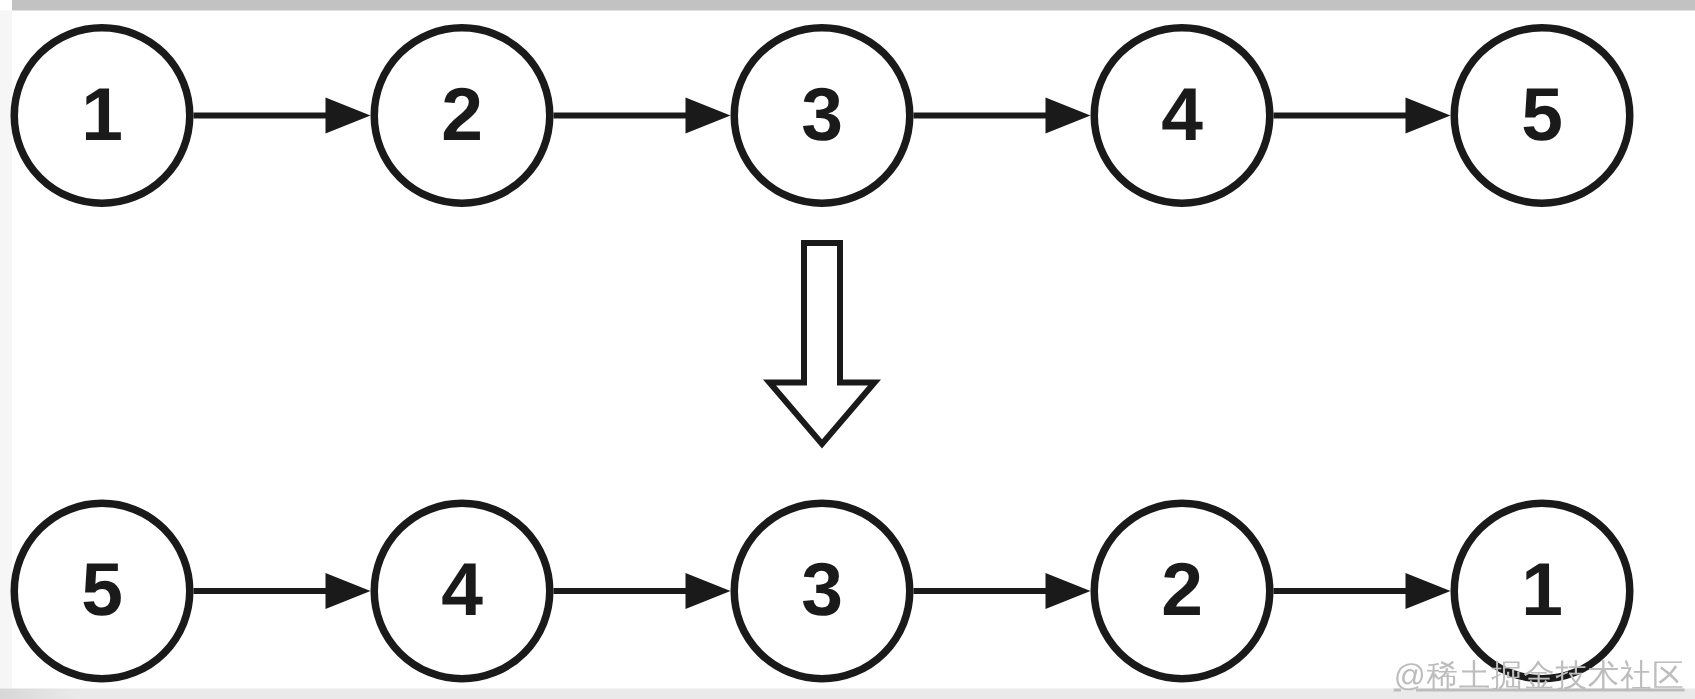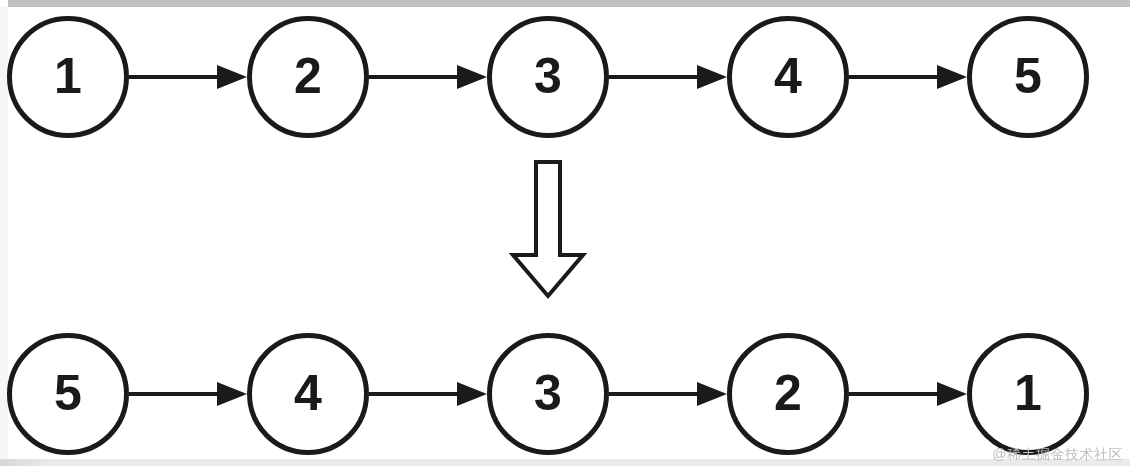--- a/index.html
+++ b/index.html
@@ -63,25 +63,26 @@
     position:absolute;left:500px;top:158px;
   }
   .big-arrow polygon{
     fill:var(--fill,#ffffff);
     stroke:var(--stroke,#111111);
     stroke-width:4;
     stroke-linejoin:miter;
   }
   .watermark{
     position:absolute;right:7px;bottom:5px;
-    font-size:14px;line-height:1;
+    font-size:21px;line-height:1;
     color:var(--wm,#bdbdbd);
     letter-spacing:0.5px;
     z-index:5;
     white-space:nowrap;
+    text-decoration:underline;
   }
 </style>
 </head>
 <body>
 
 <div class="stage" style="--stroke: #1a1a1a; --fill: #ffffff; --bg: #ffffff; --topbar: #c2c2c2; --bottombar: #eaeaea; --wm: #bdbdbd;">
   <div class="top-bar"></div>
   <div class="left-edge"></div>
 
   <div class="row row-before">

